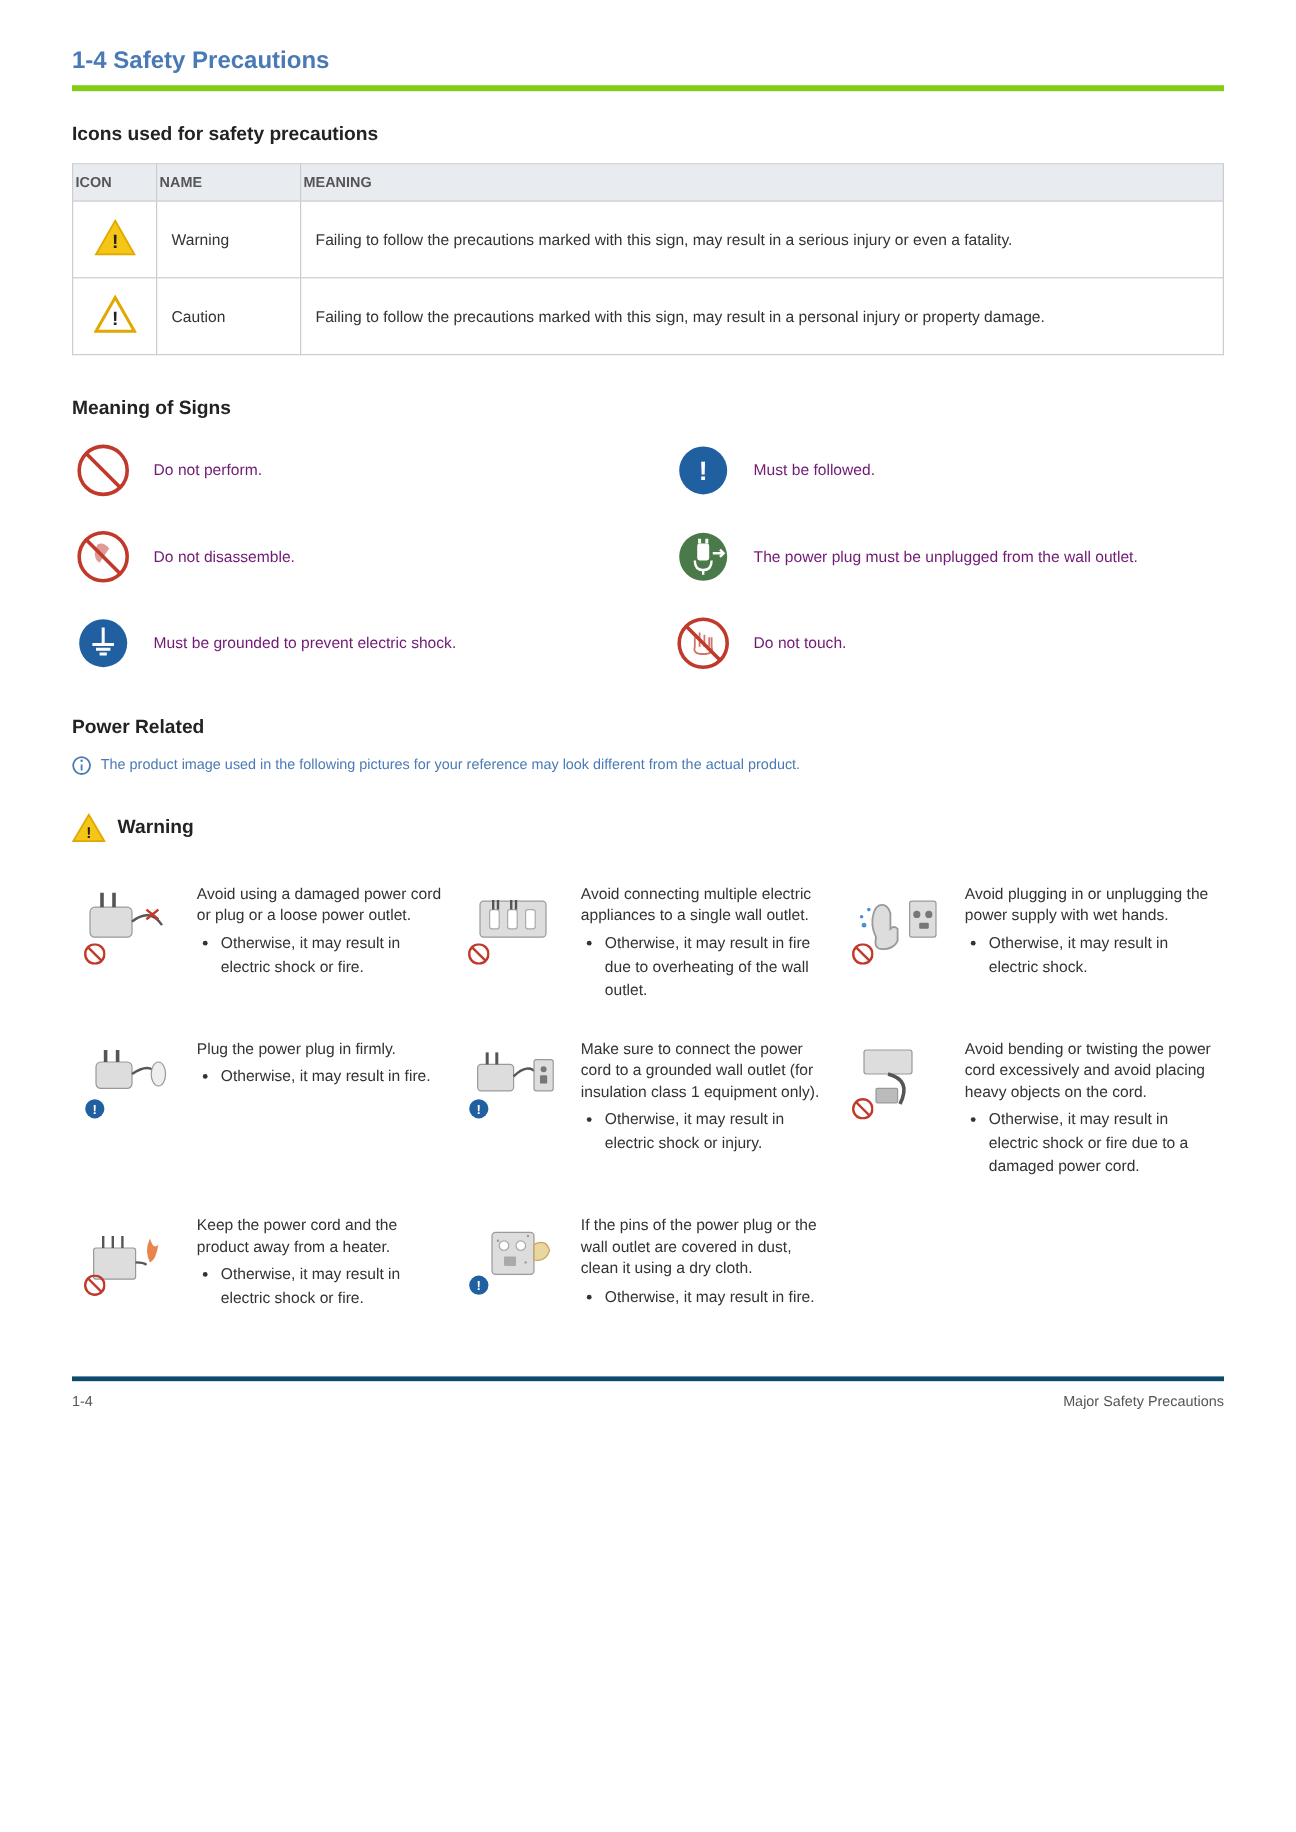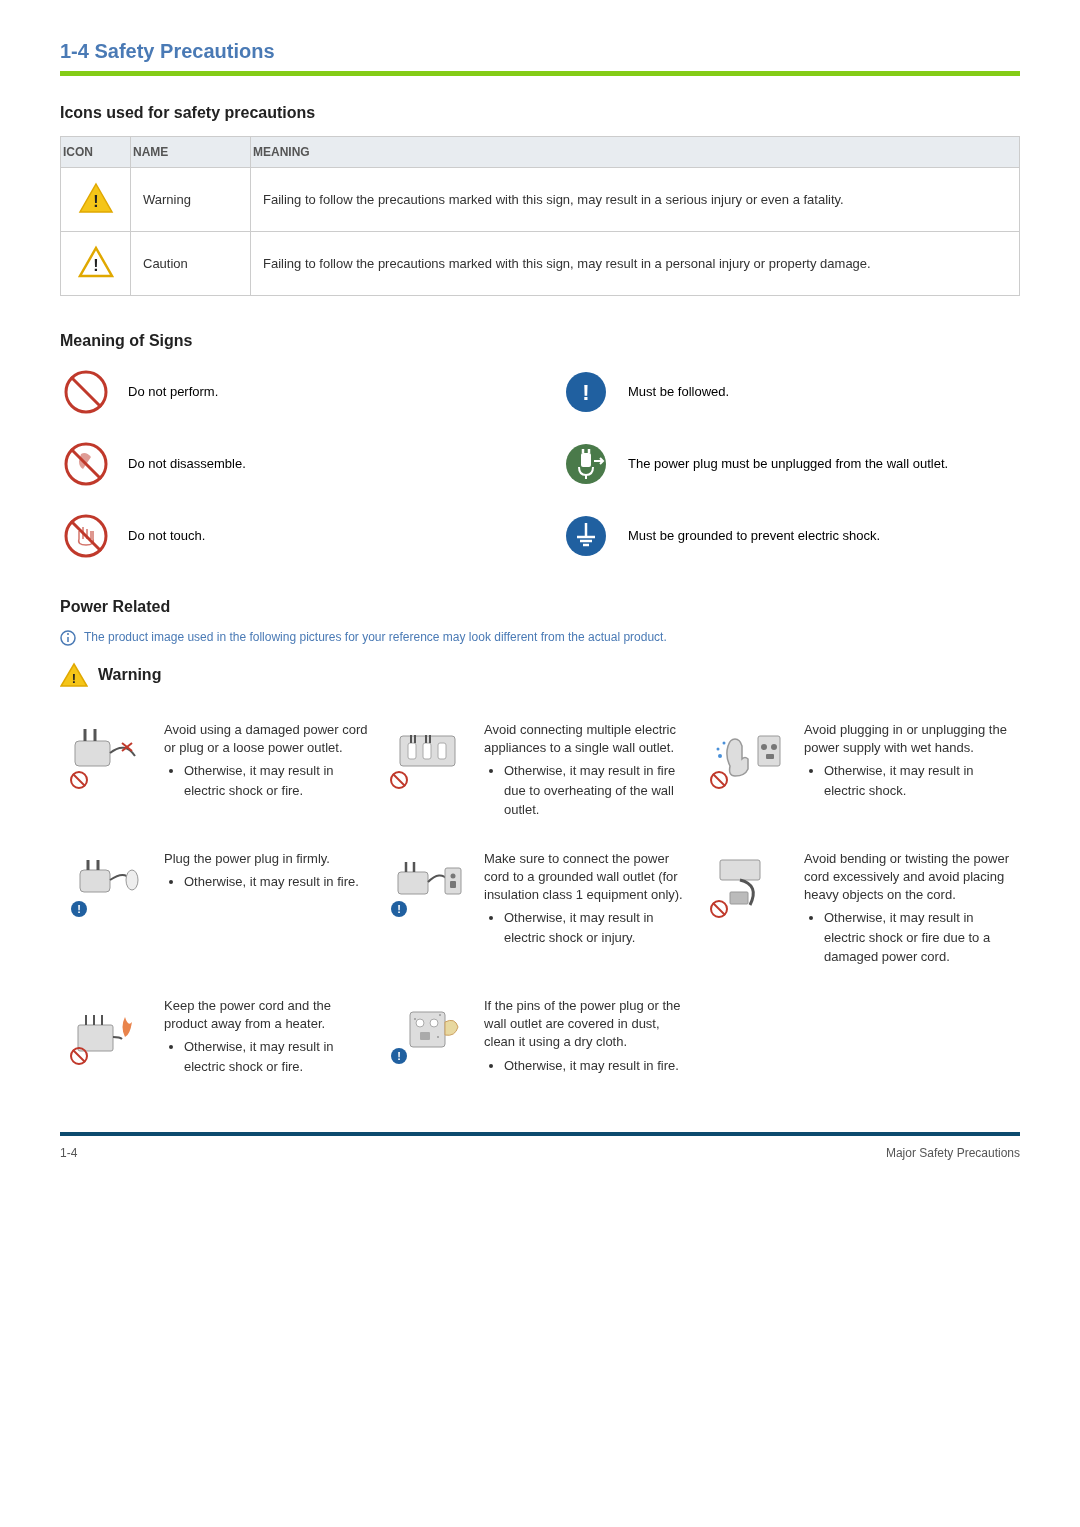--- a/index.html
+++ b/index.html
@@ -78,29 +78,29 @@
     .sign-icon {
       width: 52px;
       height: 52px;
       flex-shrink: 0;
       display: flex;
       align-items: center;
       justify-content: center;
     }
     .sign-text {
       font-size: 13px;
-      color: #000000;
+      color: #701a75;
       line-height: 1.4;
     }
     
     .power-section {}
     .power-note {
       color: #4a7ab5;
       font-size: 12px;
-      margin-bottom: 15px;
+      margin-bottom: 30px;
       display: flex;
       align-items: flex-start;
       gap: 8px;
     }
     .warning-header {
       display: flex;
       align-items: center;
       gap: 10px;
       font-size: 16px;
       font-weight: bold;
@@ -239,41 +239,41 @@
           <line x1="33" y1="22" x2="42" y2="22" stroke="white" stroke-width="2"></line>
           <polyline points="39,19 42,22 39,25" fill="none" stroke="white" stroke-width="2"></polyline>
         </svg>
       </div>
       <span class="sign-text">The power plug must be unplugged from the wall outlet.</span>
     </div>
 
     <div class="sign-item">
       <div class="sign-icon">
         <svg width="50" height="50" viewBox="0 0 50 50">
-          <circle cx="25" cy="25" r="20" fill="none" stroke="#c0392b" stroke-width="3"></circle>
-          <line x1="10" y1="10" x2="40" y2="40" stroke="#c0392b" stroke-width="3"></line>
-
-          <path d="M22,16 L22,28 M26,18 L26,28 M30,20 L30,28 M18,20 L18,28 Q16,34 25,34 Q34,34 32,28 L32,20" fill="none" stroke="#c0392b" stroke-width="1.5" opacity="0.7"></path>
-        </svg>
-      </div>
-      <span class="sign-text">Do not touch.</span>
-    </div>
-
-    <div class="sign-item">
-      <div class="sign-icon">
-        <svg width="50" height="50" viewBox="0 0 50 50">
           <circle cx="25" cy="25" r="20" fill="#2060a0"></circle>
 
           <line x1="25" y1="12" x2="25" y2="26" stroke="white" stroke-width="2.5"></line>
           <line x1="16" y1="26" x2="34" y2="26" stroke="white" stroke-width="2.5"></line>
           <line x1="19" y1="30" x2="31" y2="30" stroke="white" stroke-width="2.5"></line>
           <line x1="22" y1="34" x2="28" y2="34" stroke="white" stroke-width="2.5"></line>
         </svg>
       </div>
       <span class="sign-text">Must be grounded to prevent electric shock.</span>
+    </div>
+
+    <div class="sign-item">
+      <div class="sign-icon">
+        <svg width="50" height="50" viewBox="0 0 50 50">
+          <circle cx="25" cy="25" r="20" fill="none" stroke="#c0392b" stroke-width="3"></circle>
+          <line x1="10" y1="10" x2="40" y2="40" stroke="#c0392b" stroke-width="3"></line>
+
+          <path d="M22,16 L22,28 M26,18 L26,28 M30,20 L30,28 M18,20 L18,28 Q16,34 25,34 Q34,34 32,28 L32,20" fill="none" stroke="#c0392b" stroke-width="1.5" opacity="0.7"></path>
+        </svg>
+      </div>
+      <span class="sign-text">Do not touch.</span>
     </div>
 
   </div>
 </div>
 
 <div class="power-section">
   <div class="section-title">Power Related</div>
 
   <div class="power-note">
     <svg width="16" height="16" viewBox="0 0 16 16">

